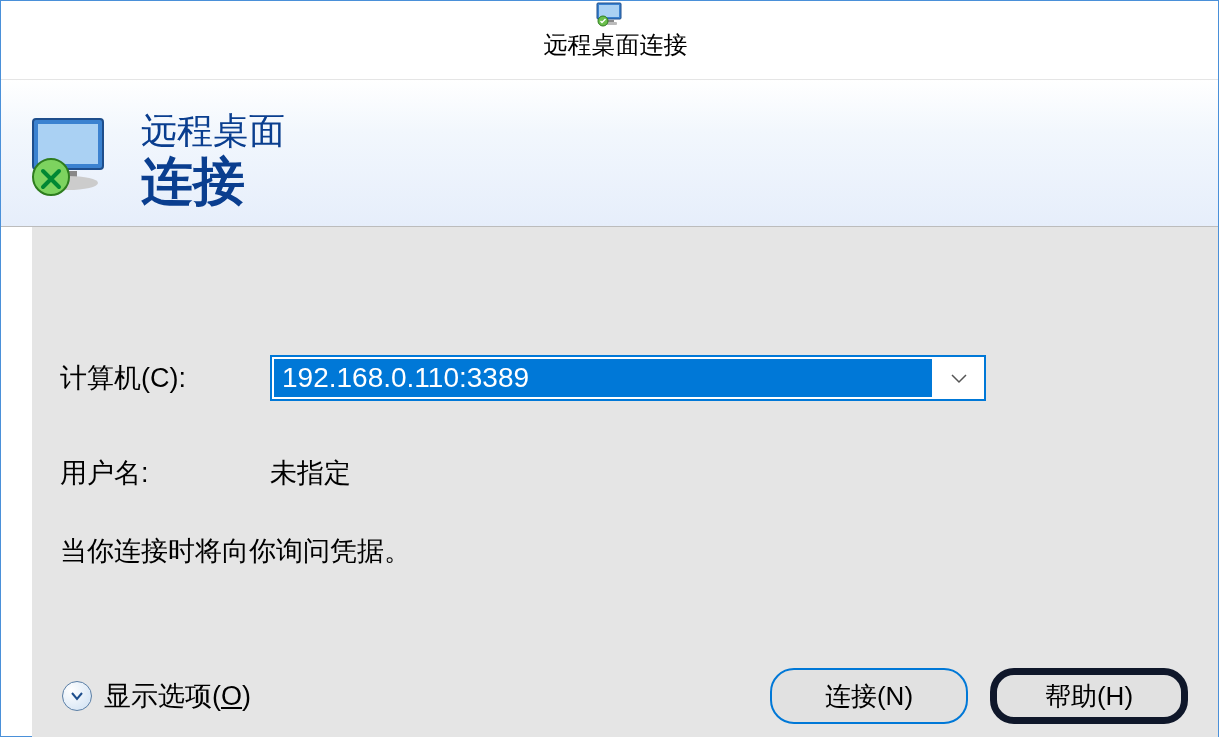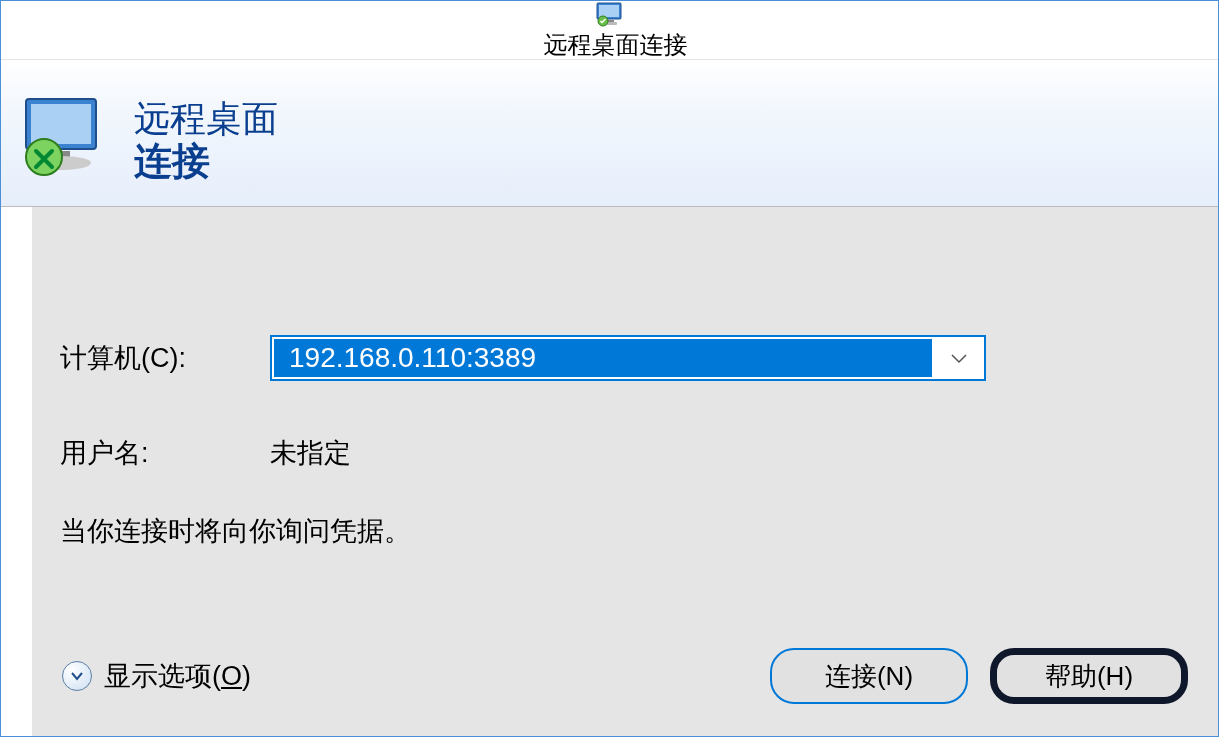--- a/index.html
+++ b/index.html
@@ -51,42 +51,43 @@
     cursor: default;
   }
   .win-btn svg { display:block; }
   
   .header-band {
     height: 148px;
     background: linear-gradient(to bottom, #ffffff 0%, #f2f7fd 35%, #e6eefb 100%);
     border-top: 1px solid #e5e5e5;
     border-bottom: 1px solid #bcbcbc;
     position: relative;
-    padding: 16px 0 0 15px;
+    padding: 16px 0 0 22px;
     display:flex;
     align-items:center;
+    margin-top:20px;
   }
   .header-icon {
     width: 100px;
     height: 100px;
     position: relative;
     margin-right: 18px;
   }
   .header-text {
     display: flex;
     flex-direction: column;
     line-height: 1.15;
   }
   .header-line1 {
     font-size: 36px;
     color: #0a3e8f;
     font-weight: 400;
   }
   .header-line2 {
-    font-size: 38px;
+    font-size: 52px;
     color: #0a3e8f;
     font-weight: 700;
   }
   
   .body-area {
     background: #e5e5e5;
     height: calc(737px - 58px - 148px - 2px);
     padding: 0;
     position: relative;
     margin-left: 31px;
@@ -106,21 +107,21 @@
   .combo {
     display: flex;
     width: 716px;
     height: 46px;
     border: 2px solid #0078d7;
     background: #fff;
     align-items: stretch;
   }
   .combo-input {
     flex: 1;
-    padding: 0 15px;
+    padding: 0 8px;
     font-size: 28px;
     color: #fff;
     background: #0078d7;
     display: flex;
     align-items: center;
     margin: 2px;
   }
   .combo-caret {
     width: 50px;
     display: flex;

